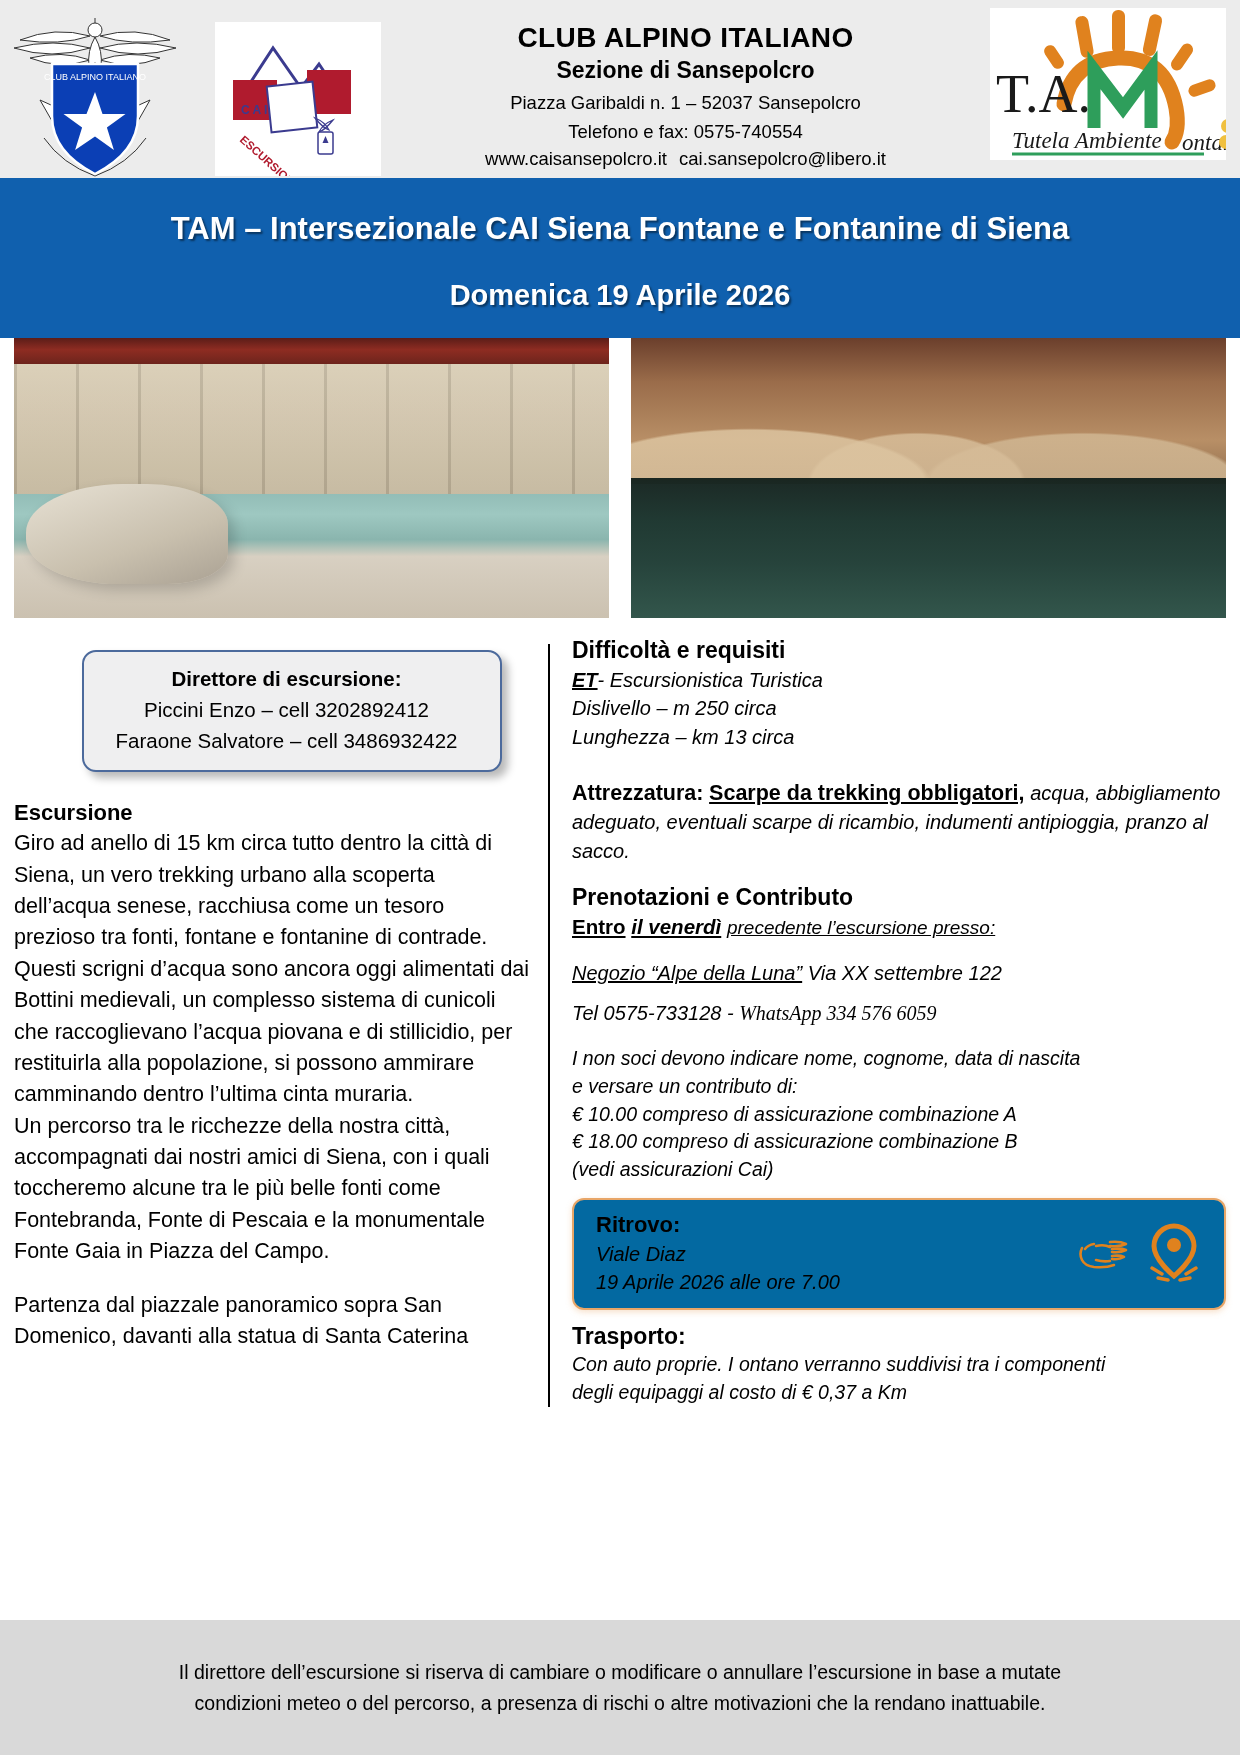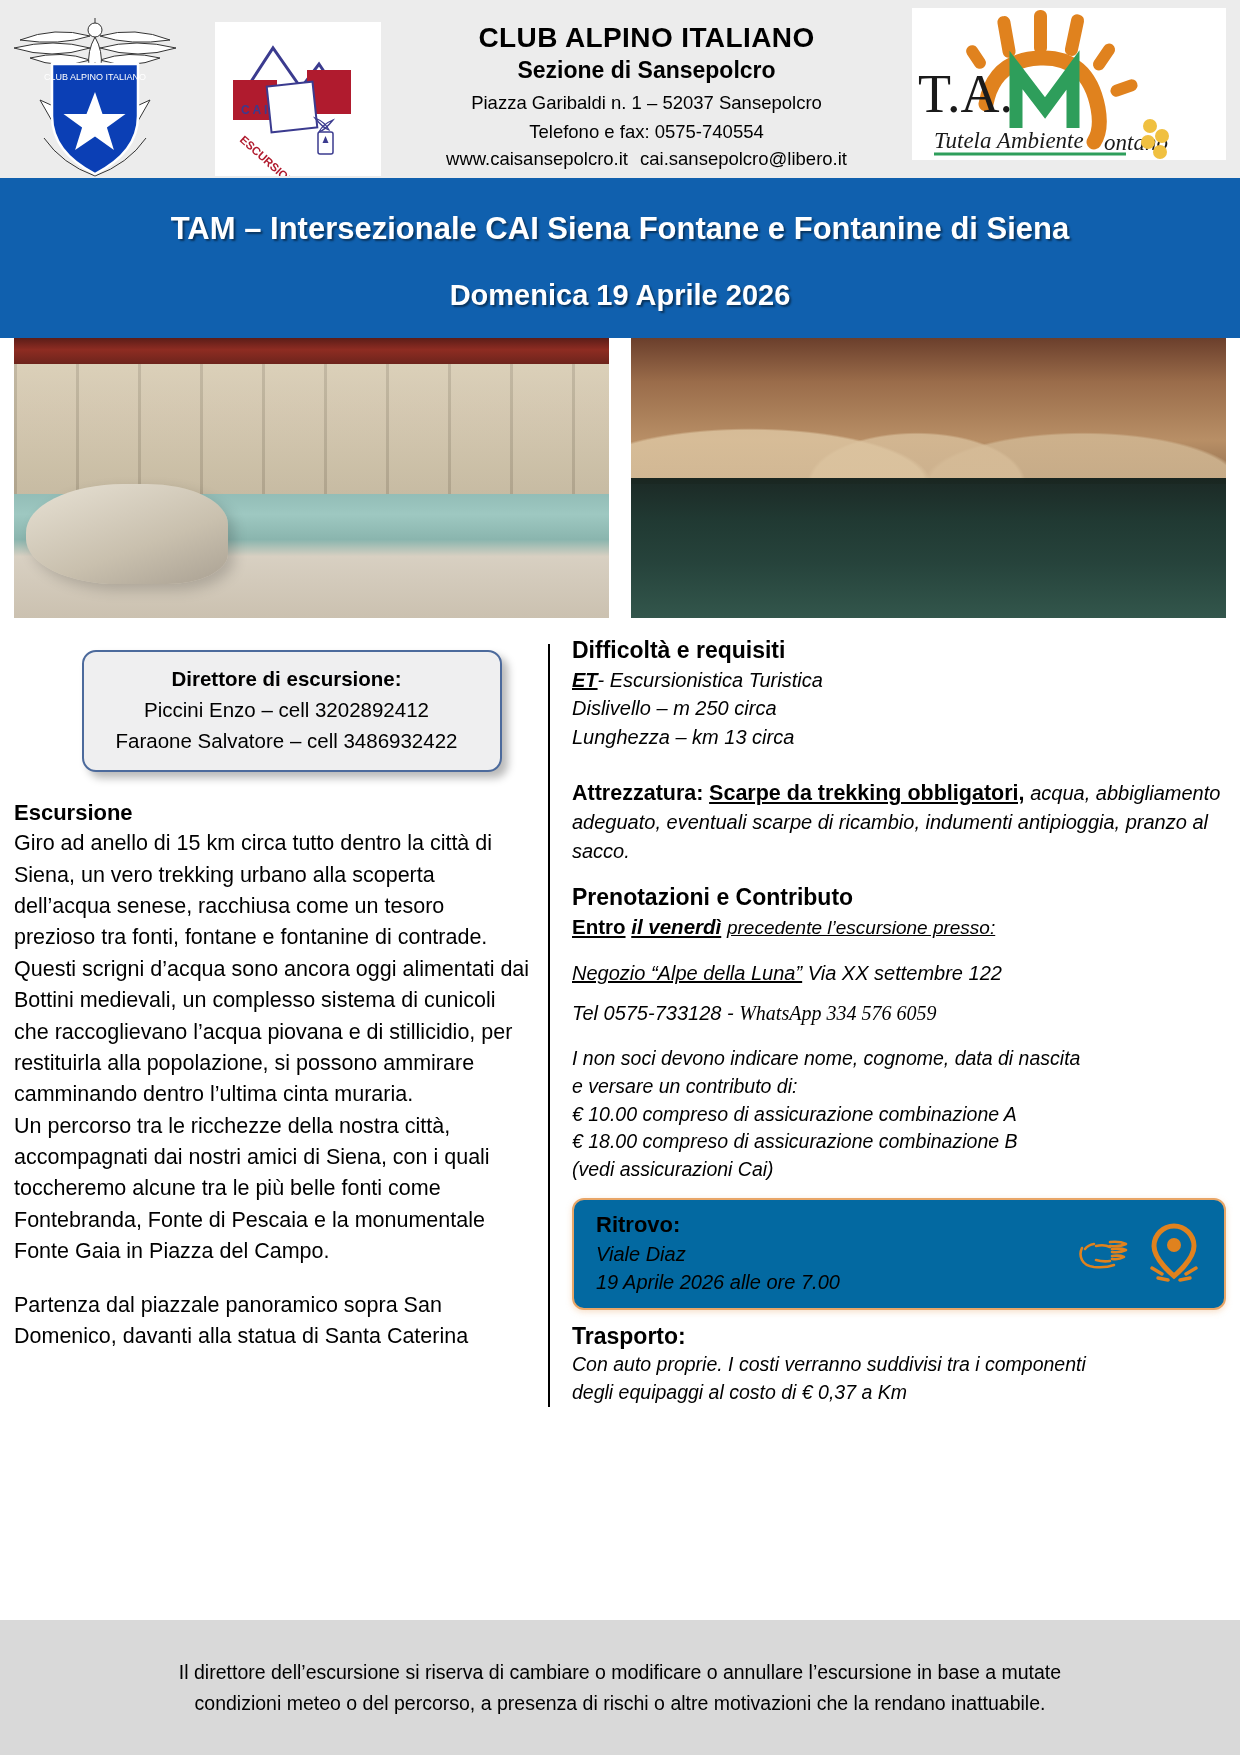--- a/index.html
+++ b/index.html
@@ -34,21 +34,21 @@
     font-size: 28px; font-weight: bold; letter-spacing: .4px;
     line-height: 1.15;
   }
   .hdr-title2 {
     font-size: 23px; font-weight: bold; margin-top: 3px;
   }
   .hdr-line { font-size: 18.5px; margin-top: 6px; line-height: 1.45; }
   .hdr-line.compact { margin-top: 2px; }
   .hdr-contacts { display: flex; gap: 12px; margin-top: 2px; font-size: 18.5px; text-align: center; }
   .hdr-logo-tam {
-    width: 314px; flex: none; background: #fff;
+    width: 236px; flex: none; background: #fff;
     margin: 8px 14px 18px 0; position: relative; overflow: hidden;
   }
 
   
   .banner {
     width: 1240px; height: 160px; background: #1060AE;
     position: relative; color: #fff;
     display: flex; flex-direction: column; justify-content: center;
   }
   .banner-title {
@@ -373,21 +373,21 @@
                 <line x1="44" y1="56" x2="34" y2="58"></line>
               </g>
             </svg>
           </span>
         </div>
       </div>
 
       <div class="sp-12"></div>
 
       <div class="r-head">Trasporto:</div>
-      <div class="r-ital small">Con auto proprie. I costi verranno suddivisi tra i componenti</div>
+      <div class="r-ital small">Con auto proprie. I ontano verranno suddivisi tra i componenti</div>
       <div class="r-ital small">degli equipaggi al costo di € 0,37 a Km</div>
     </div>
   </div>
 
   <div class="footer">
     <div class="footer-line">Il direttore dell’escursione si riserva di cambiare o modificare o annullare l’escursione in base a mutate</div>
     <div class="footer-line">condizioni meteo o del percorso, a presenza di rischi o altre motivazioni che la rendano inattuabile.</div>
   </div>
 
 </div>

